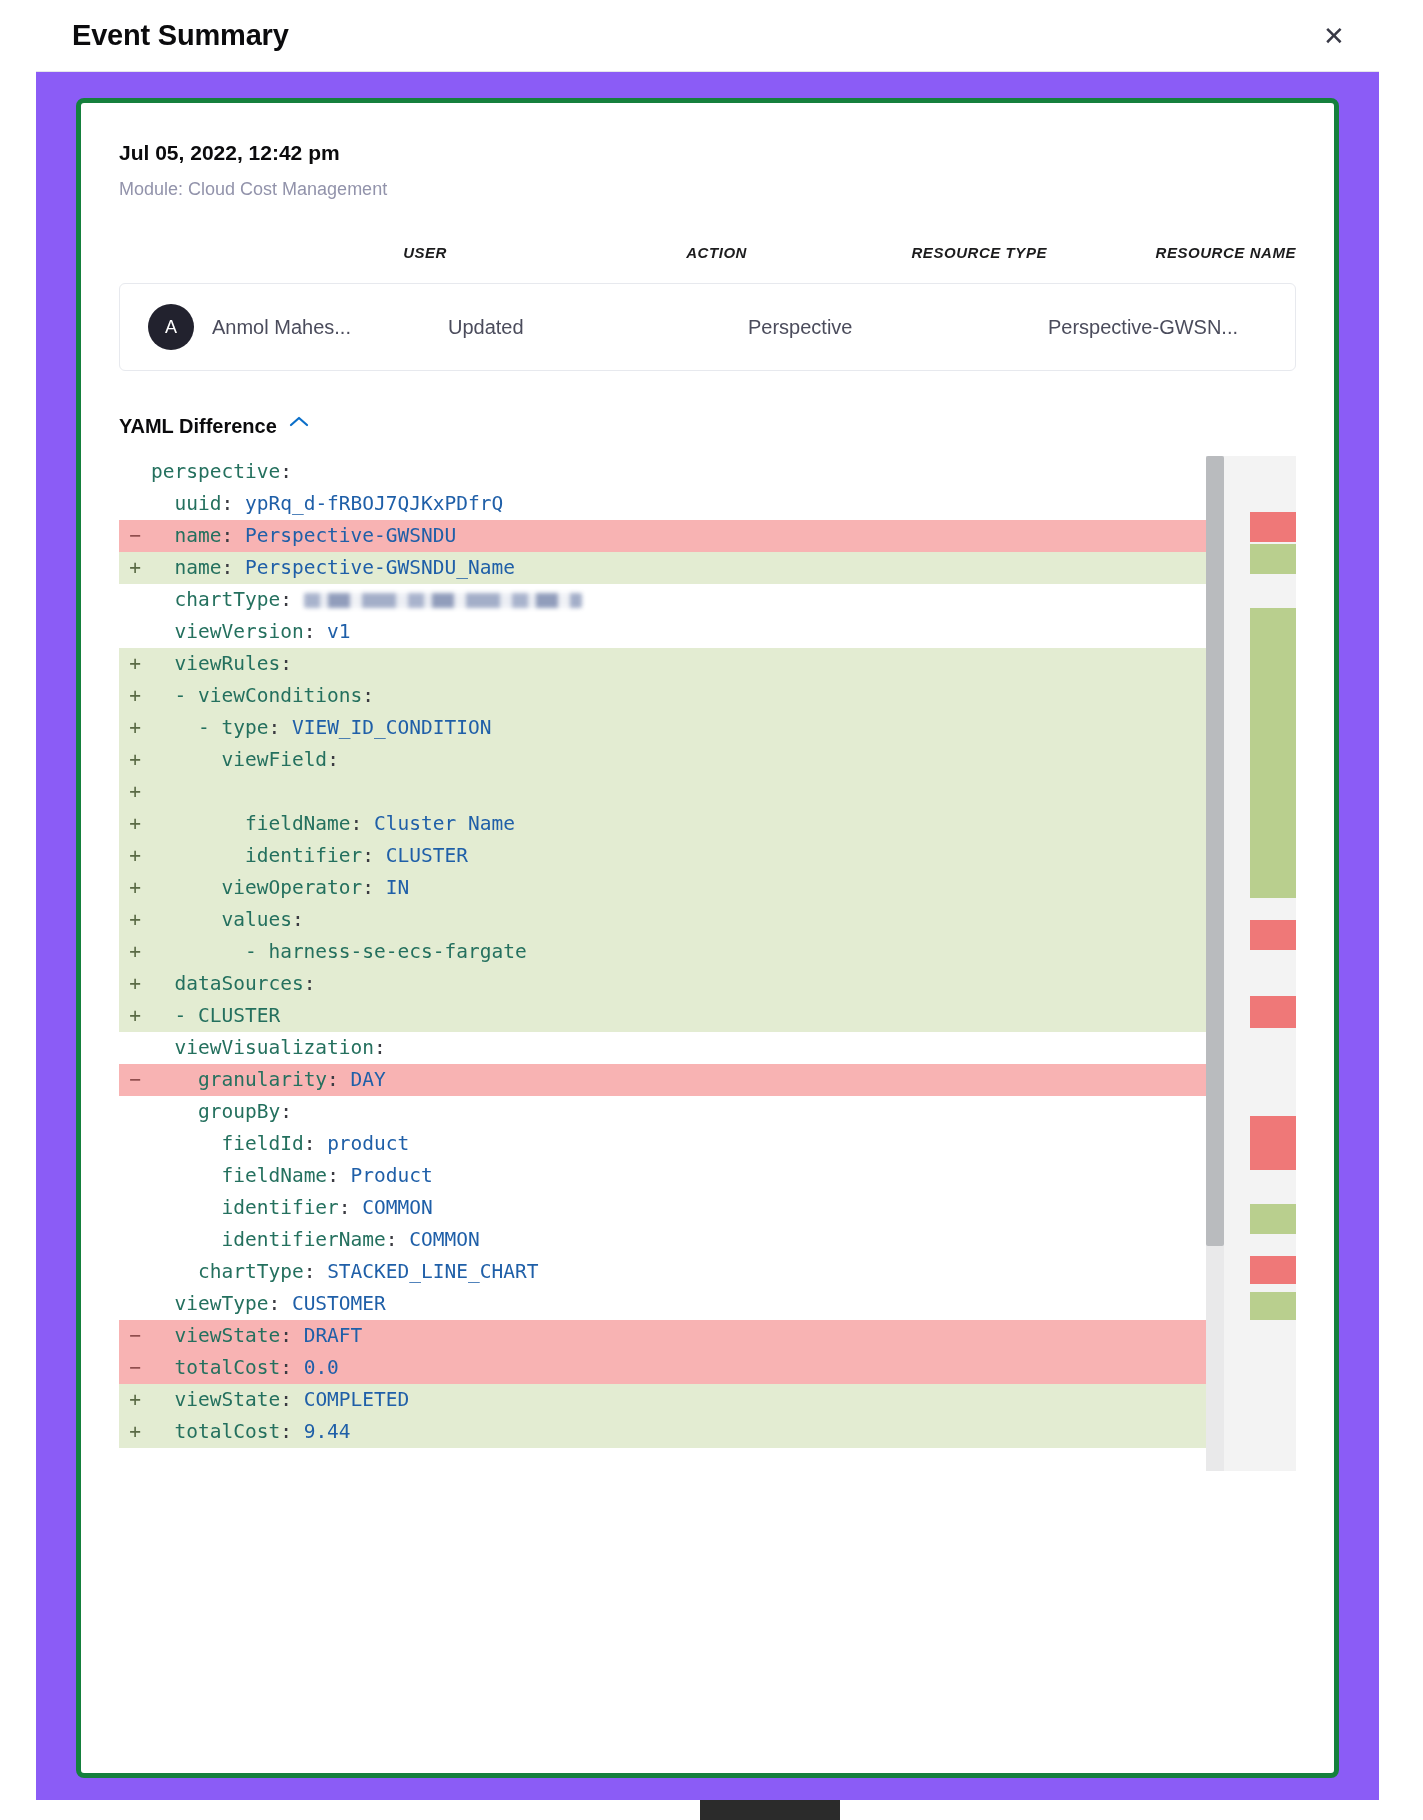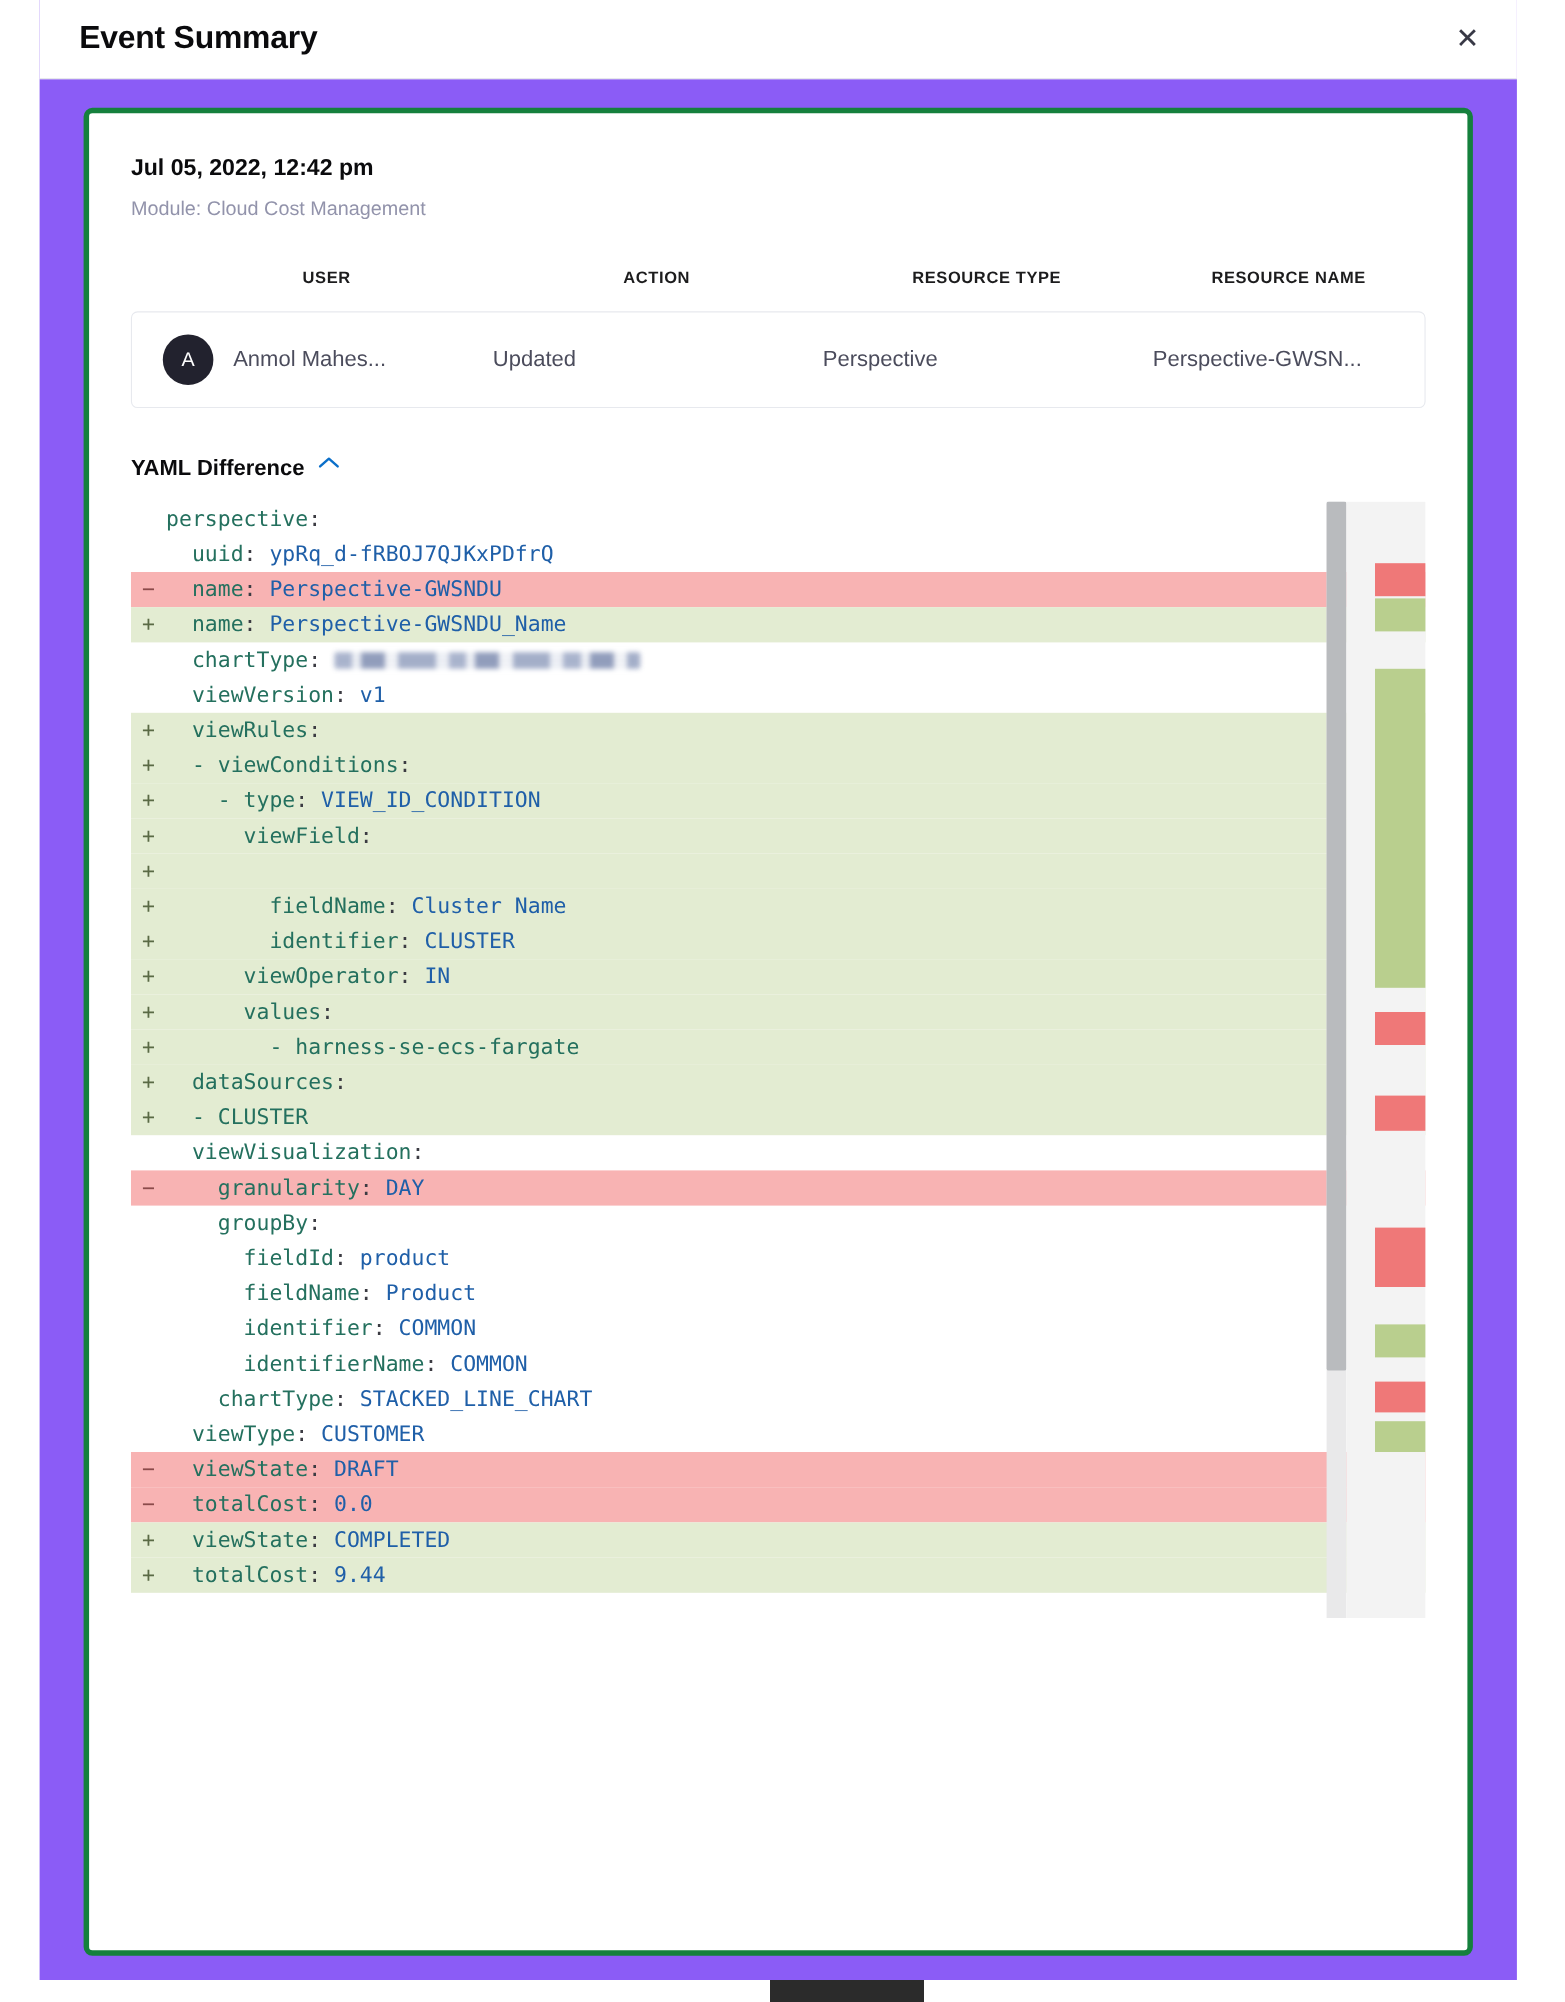--- a/index.html
+++ b/index.html
@@ -83,26 +83,27 @@
     font-size: 18px;
     color: #9293ab;
     margin-bottom: 44px;
   }
   table.summary {
     width: 100%;
     border-collapse: collapse;
     table-layout: fixed;
   }
   table.summary th {
-    text-align: center;
+    text-align: right;
     font-size: 15px;
     font-weight: bold;
     letter-spacing: 0.55px;
     color: #1c1c1d;
     padding: 0 0 22px 0;
+    font-style: italic;
   }
   .th-user { width: 300px; padding-left: 28px !important; }
   .th-action { width: 300px; }
   .th-rtype { width: 300px; }
   .th-rname { width: auto; }
   .row-box {
     border: 1px solid #e7e9ee;
     border-radius: 6px;
     display: flex;
     align-items: center;

